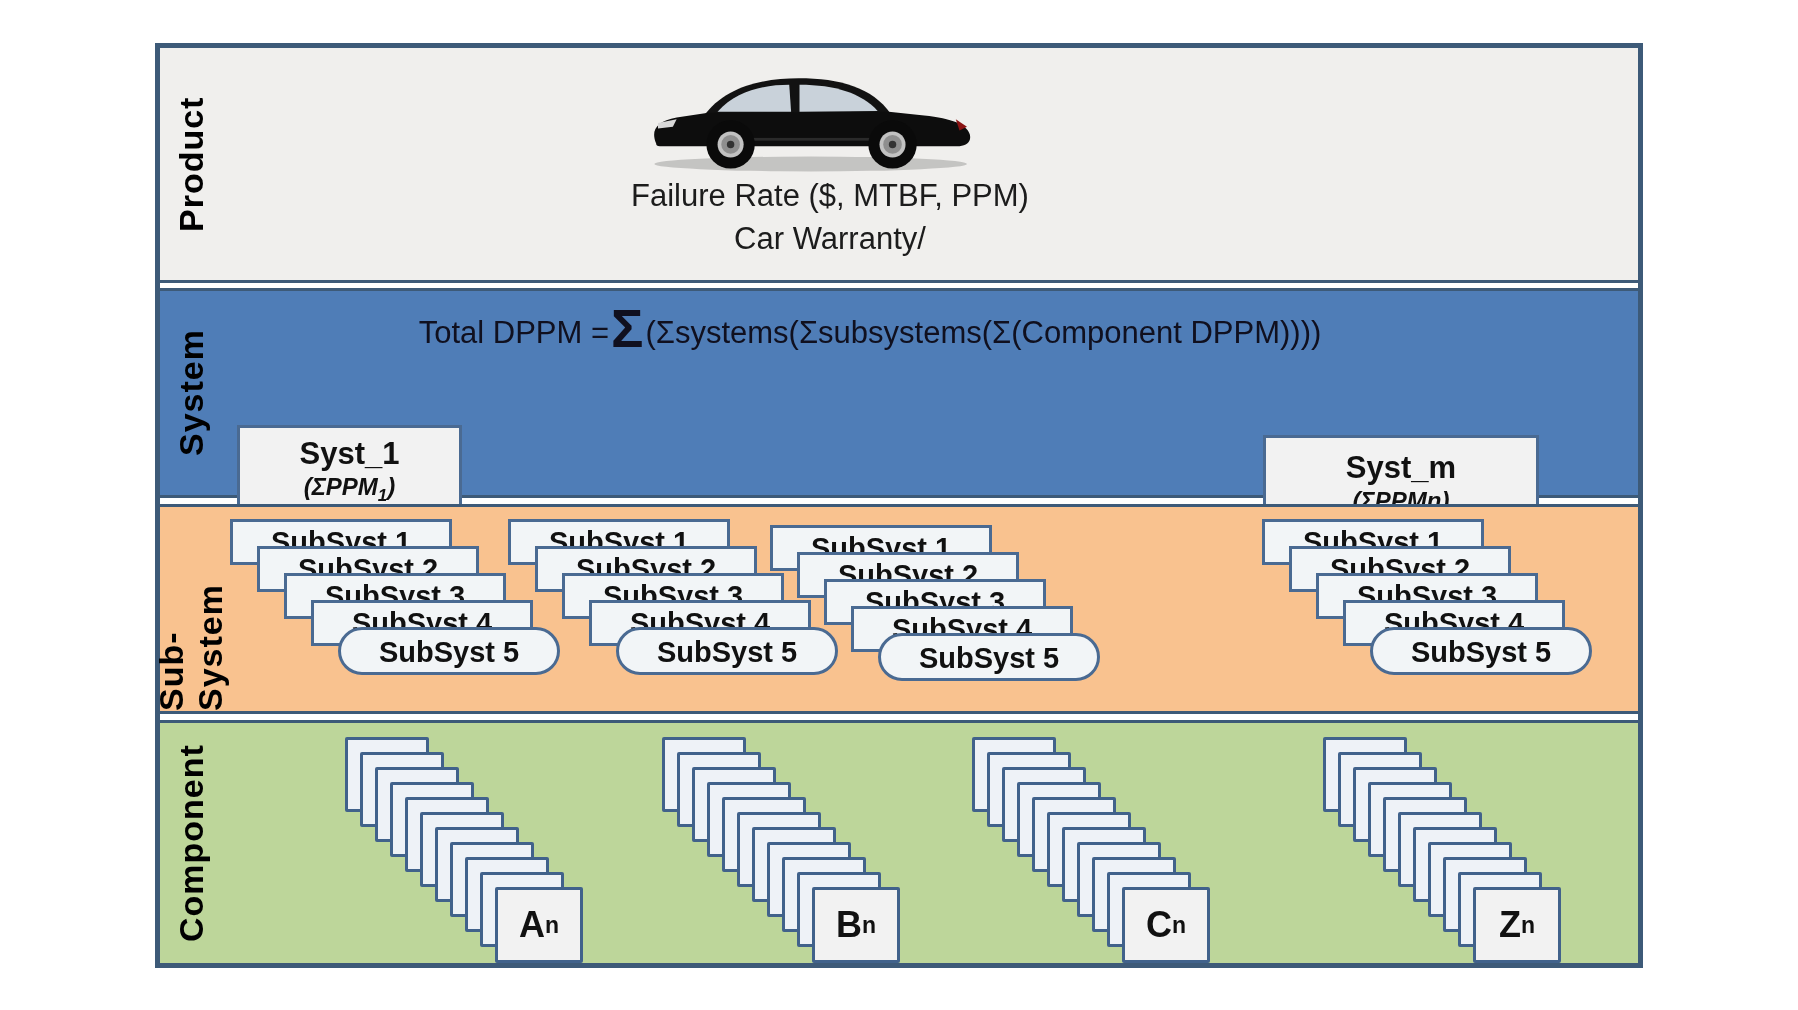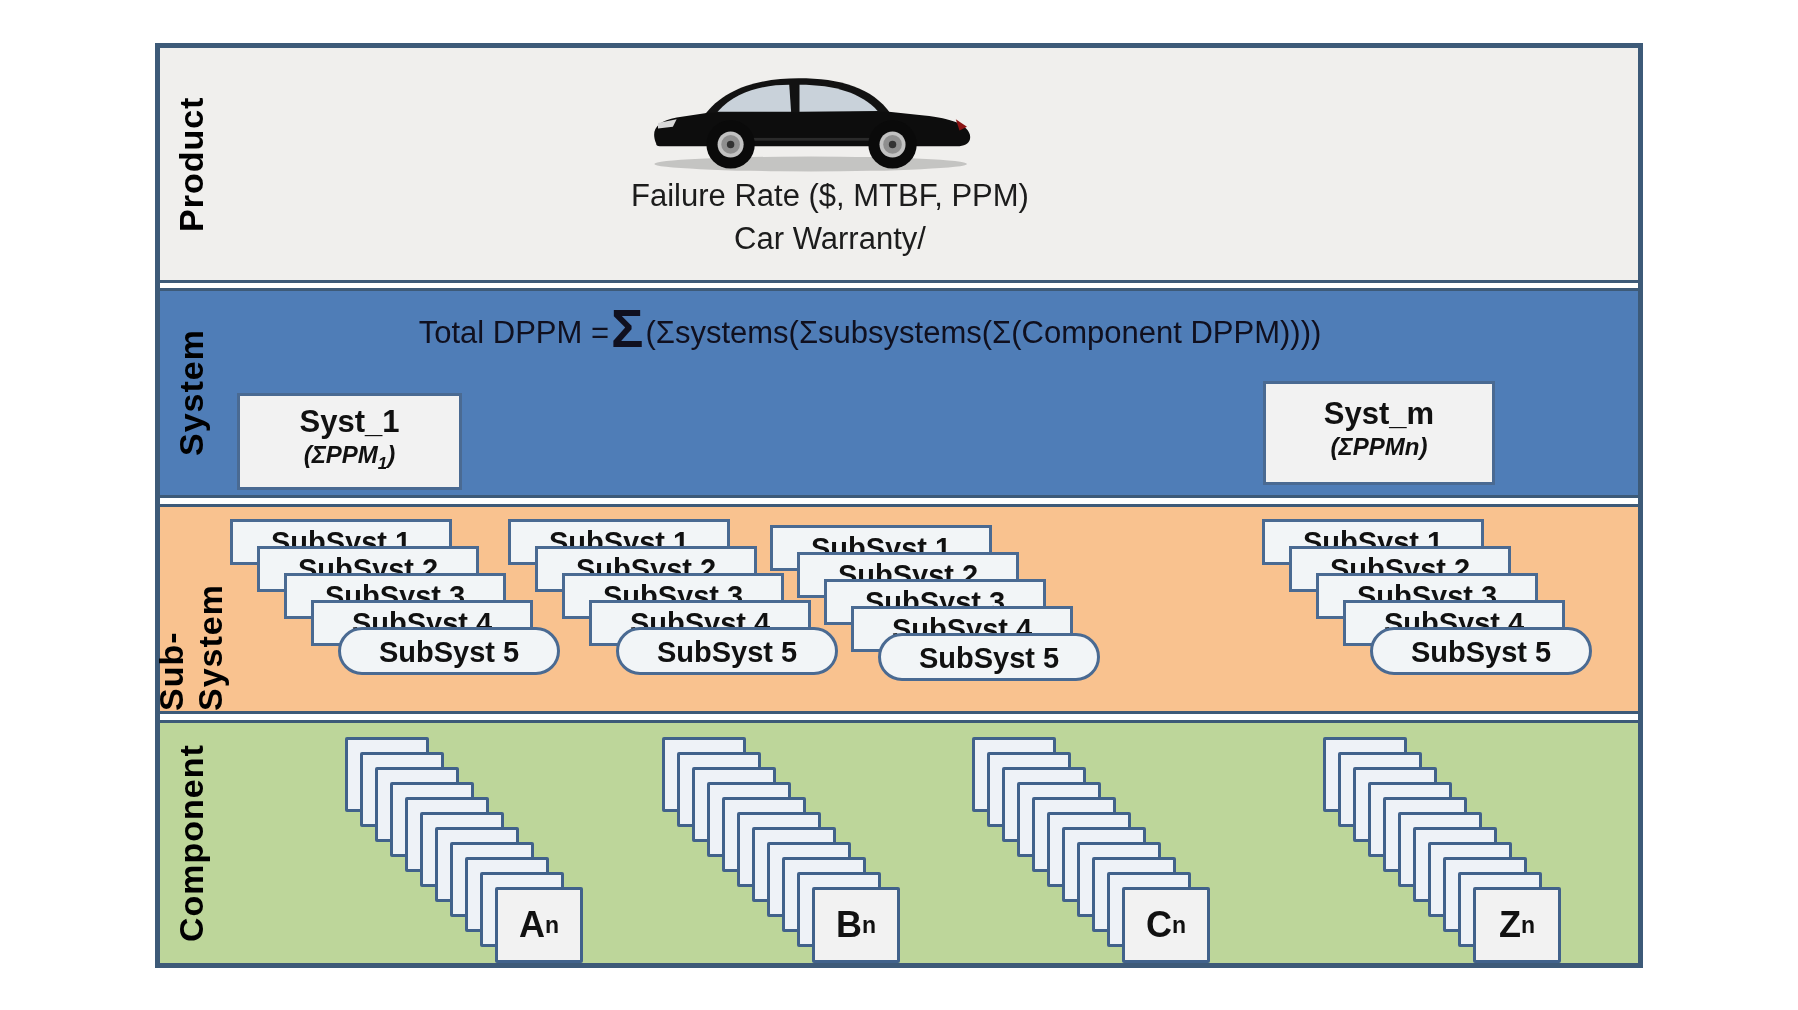--- a/index.html
+++ b/index.html
@@ -45,20 +45,21 @@
   .formula{
     position:absolute;left:0;top:6px;width:100%;padding-right:110px;
     display:flex;align-items:baseline;justify-content:center;
     font-size:31px;color:#10101f;white-space:nowrap;margin-left:26px;
   }
   .big-sigma{font-size:54px;font-weight:600;line-height:1;transform:translateY(4px);margin:0 2px;}
   .syst-box{
     position:absolute;background:#f2f2f2;border:3px solid var(--box-border);
     display:flex;flex-direction:column;align-items:center;justify-content:center;
     text-align:center;
+    margin-top:32px;
   }
   .syst-title{font-size:31px;font-weight:bold;line-height:36px;}
   .syst-ppm{font-size:24px;font-weight:bold;line-height:30px;font-style:italic;}
   .syst-ppm sub{font-size:17px;}
   
   .cascade{position:absolute;width:340px;height:170px;}
   .subsyst-box{
     position:absolute;width:222px;height:46px;
     background:var(--box-bg);border:3px solid var(--box-border);
     font-size:29px;font-weight:bold;text-align:center;line-height:40px;
@@ -115,21 +116,21 @@
     <div class="row-label">System</div>
     <div class="formula">
       <span>Total DPPM = </span>
       <span class="big-sigma">Σ</span>
       <span>(Σsystems(Σsubsystems(Σ(Component DPPM))))</span>
     </div>
     <div class="syst-box" style="left:77px;top:102px;width:225px;height:97px;">
       <div class="syst-title">Syst_1</div>
       <div class="syst-ppm"><span>(ΣPPM</span><sub>1</sub><span>)</span></div>
     </div>
-    <div class="syst-box" style="left:1103px;top:90px;width:232px;height:104px;">
+    <div class="syst-box" style="left:1103px;top:112px;width:276px;height:104px;">
       <div class="syst-title">Syst_m</div>
       <div class="syst-ppm"><span>(ΣPPMn</span><sub></sub><span>)</span></div>
     </div>
   </section>
 
   <section class="band band-subsystem">
     <div class="row-label">Sub-System</div>
     <div class="cascade" style="left:70px;top:12px;">
         <div class="subsyst-box" style="left: 0px; top: 0px;">SubSyst 1</div>
         <div class="subsyst-box" style="left: 27px; top: 27px;">SubSyst 2</div>

